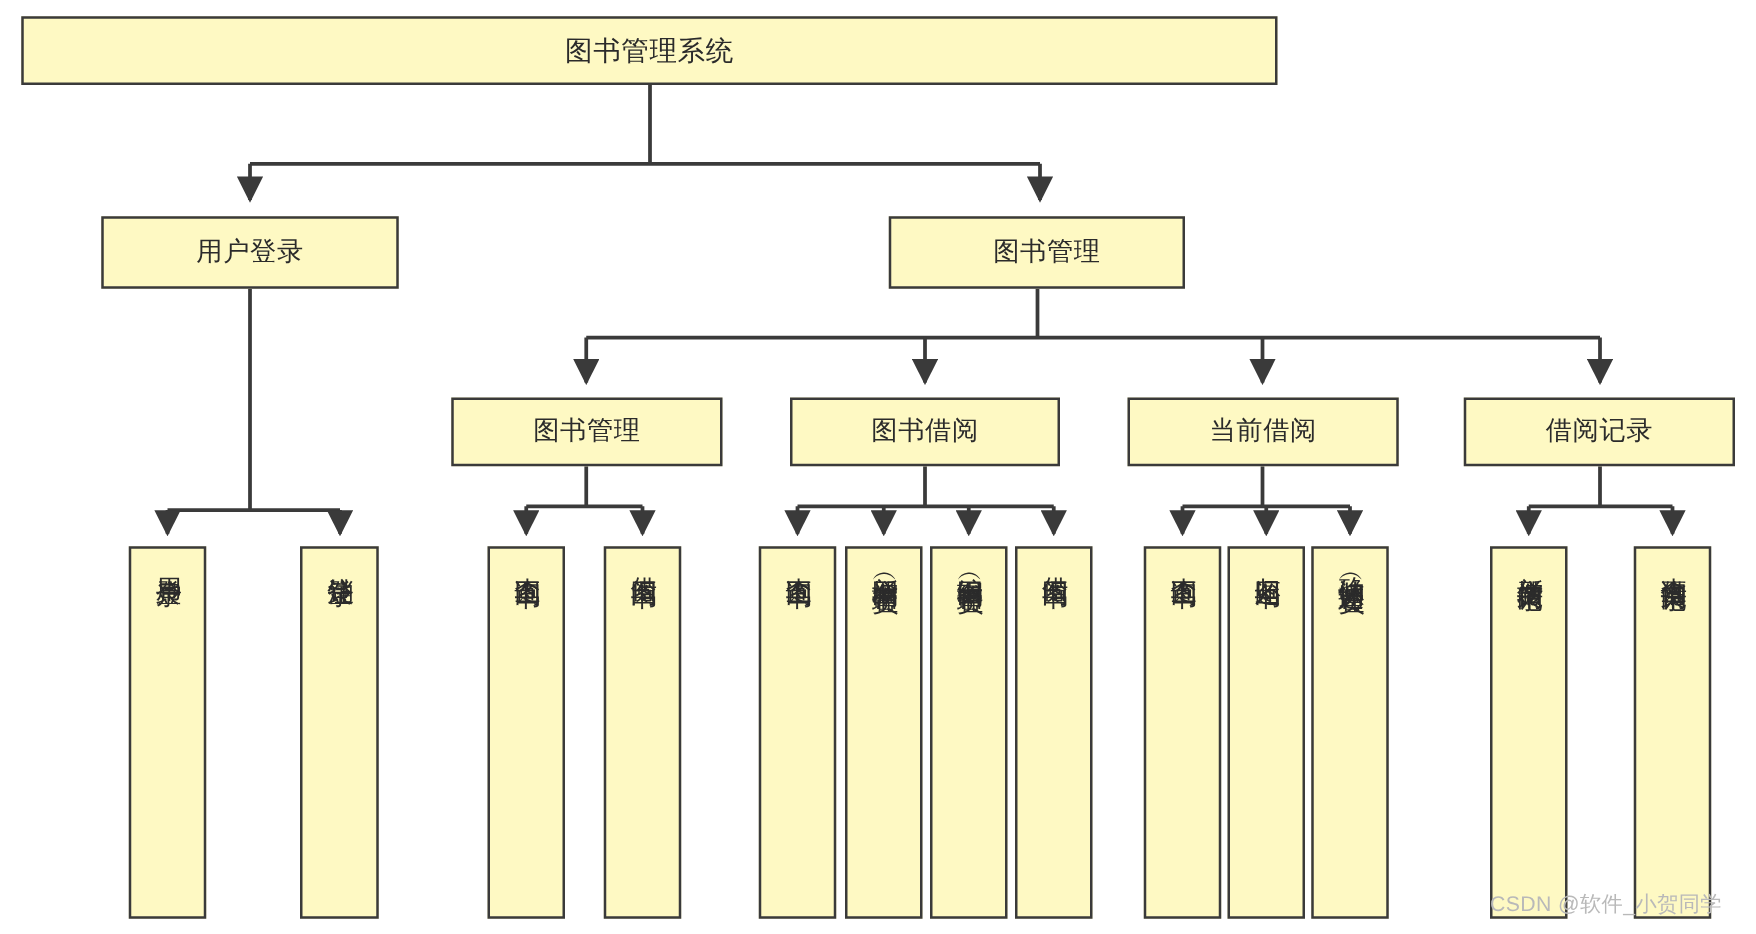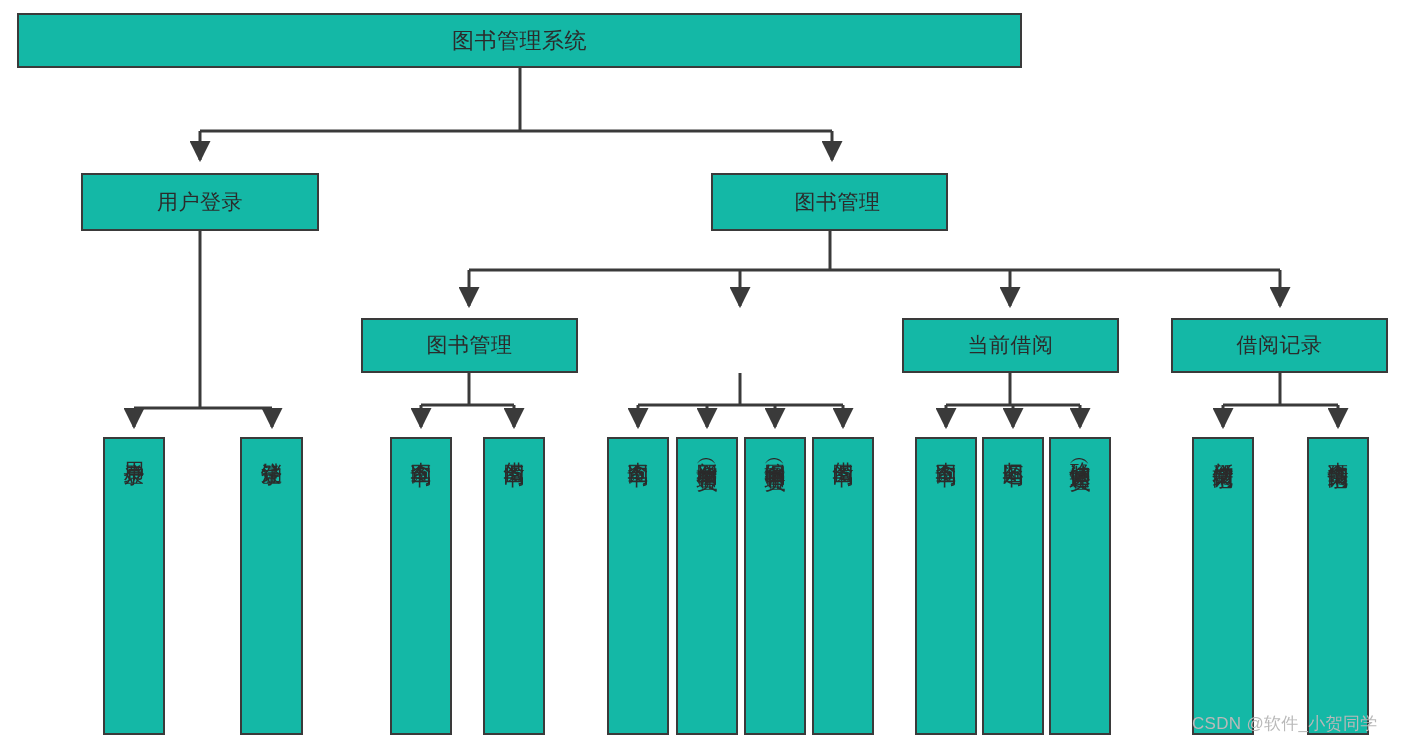--- a/index.html
+++ b/index.html
@@ -22,21 +22,21 @@
     left: 0;
     top: 0;
     width: 1405px;
     height: 747px;
     pointer-events: none;
   }
   .node {
     position: absolute;
     box-sizing: border-box;
     border: 2px solid #3a3a3a;
-    background: #14b8a6;
+    background: #fef9c3;
     display: flex;
     align-items: center;
     justify-content: center;
     color: #2b2b2b;
   }
   .node .lbl {
     display: block;
     text-align: center;
     line-height: 1.18;
   }
@@ -131,20 +131,23 @@
   </div>
 
   <div class="node horiz" style="left:711px;top:173px;width:237px;height:58px;padding-left:16px;">
     <span class="lbl">图书管理</span>
   </div>
 
   <div class="node horiz" style="left:361px;top:318px;width:217px;height:55px;">
     <span class="lbl">图书管理</span>
   </div>
 
+  <div class="node horiz" style="left:632px;top:318px;width:216px;height:55px;">
+    <span class="lbl">图书借阅</span>
+  </div>
 
   <div class="node horiz" style="left:902px;top:318px;width:217px;height:55px;">
     <span class="lbl">当前借阅</span>
   </div>
 
   <div class="node horiz" style="left:1171px;top:318px;width:217px;height:55px;">
     <span class="lbl">借阅记录</span>
   </div>
 
   <div class="node vert" style="left:103px;top:437px;width:62px;height:298px;">

